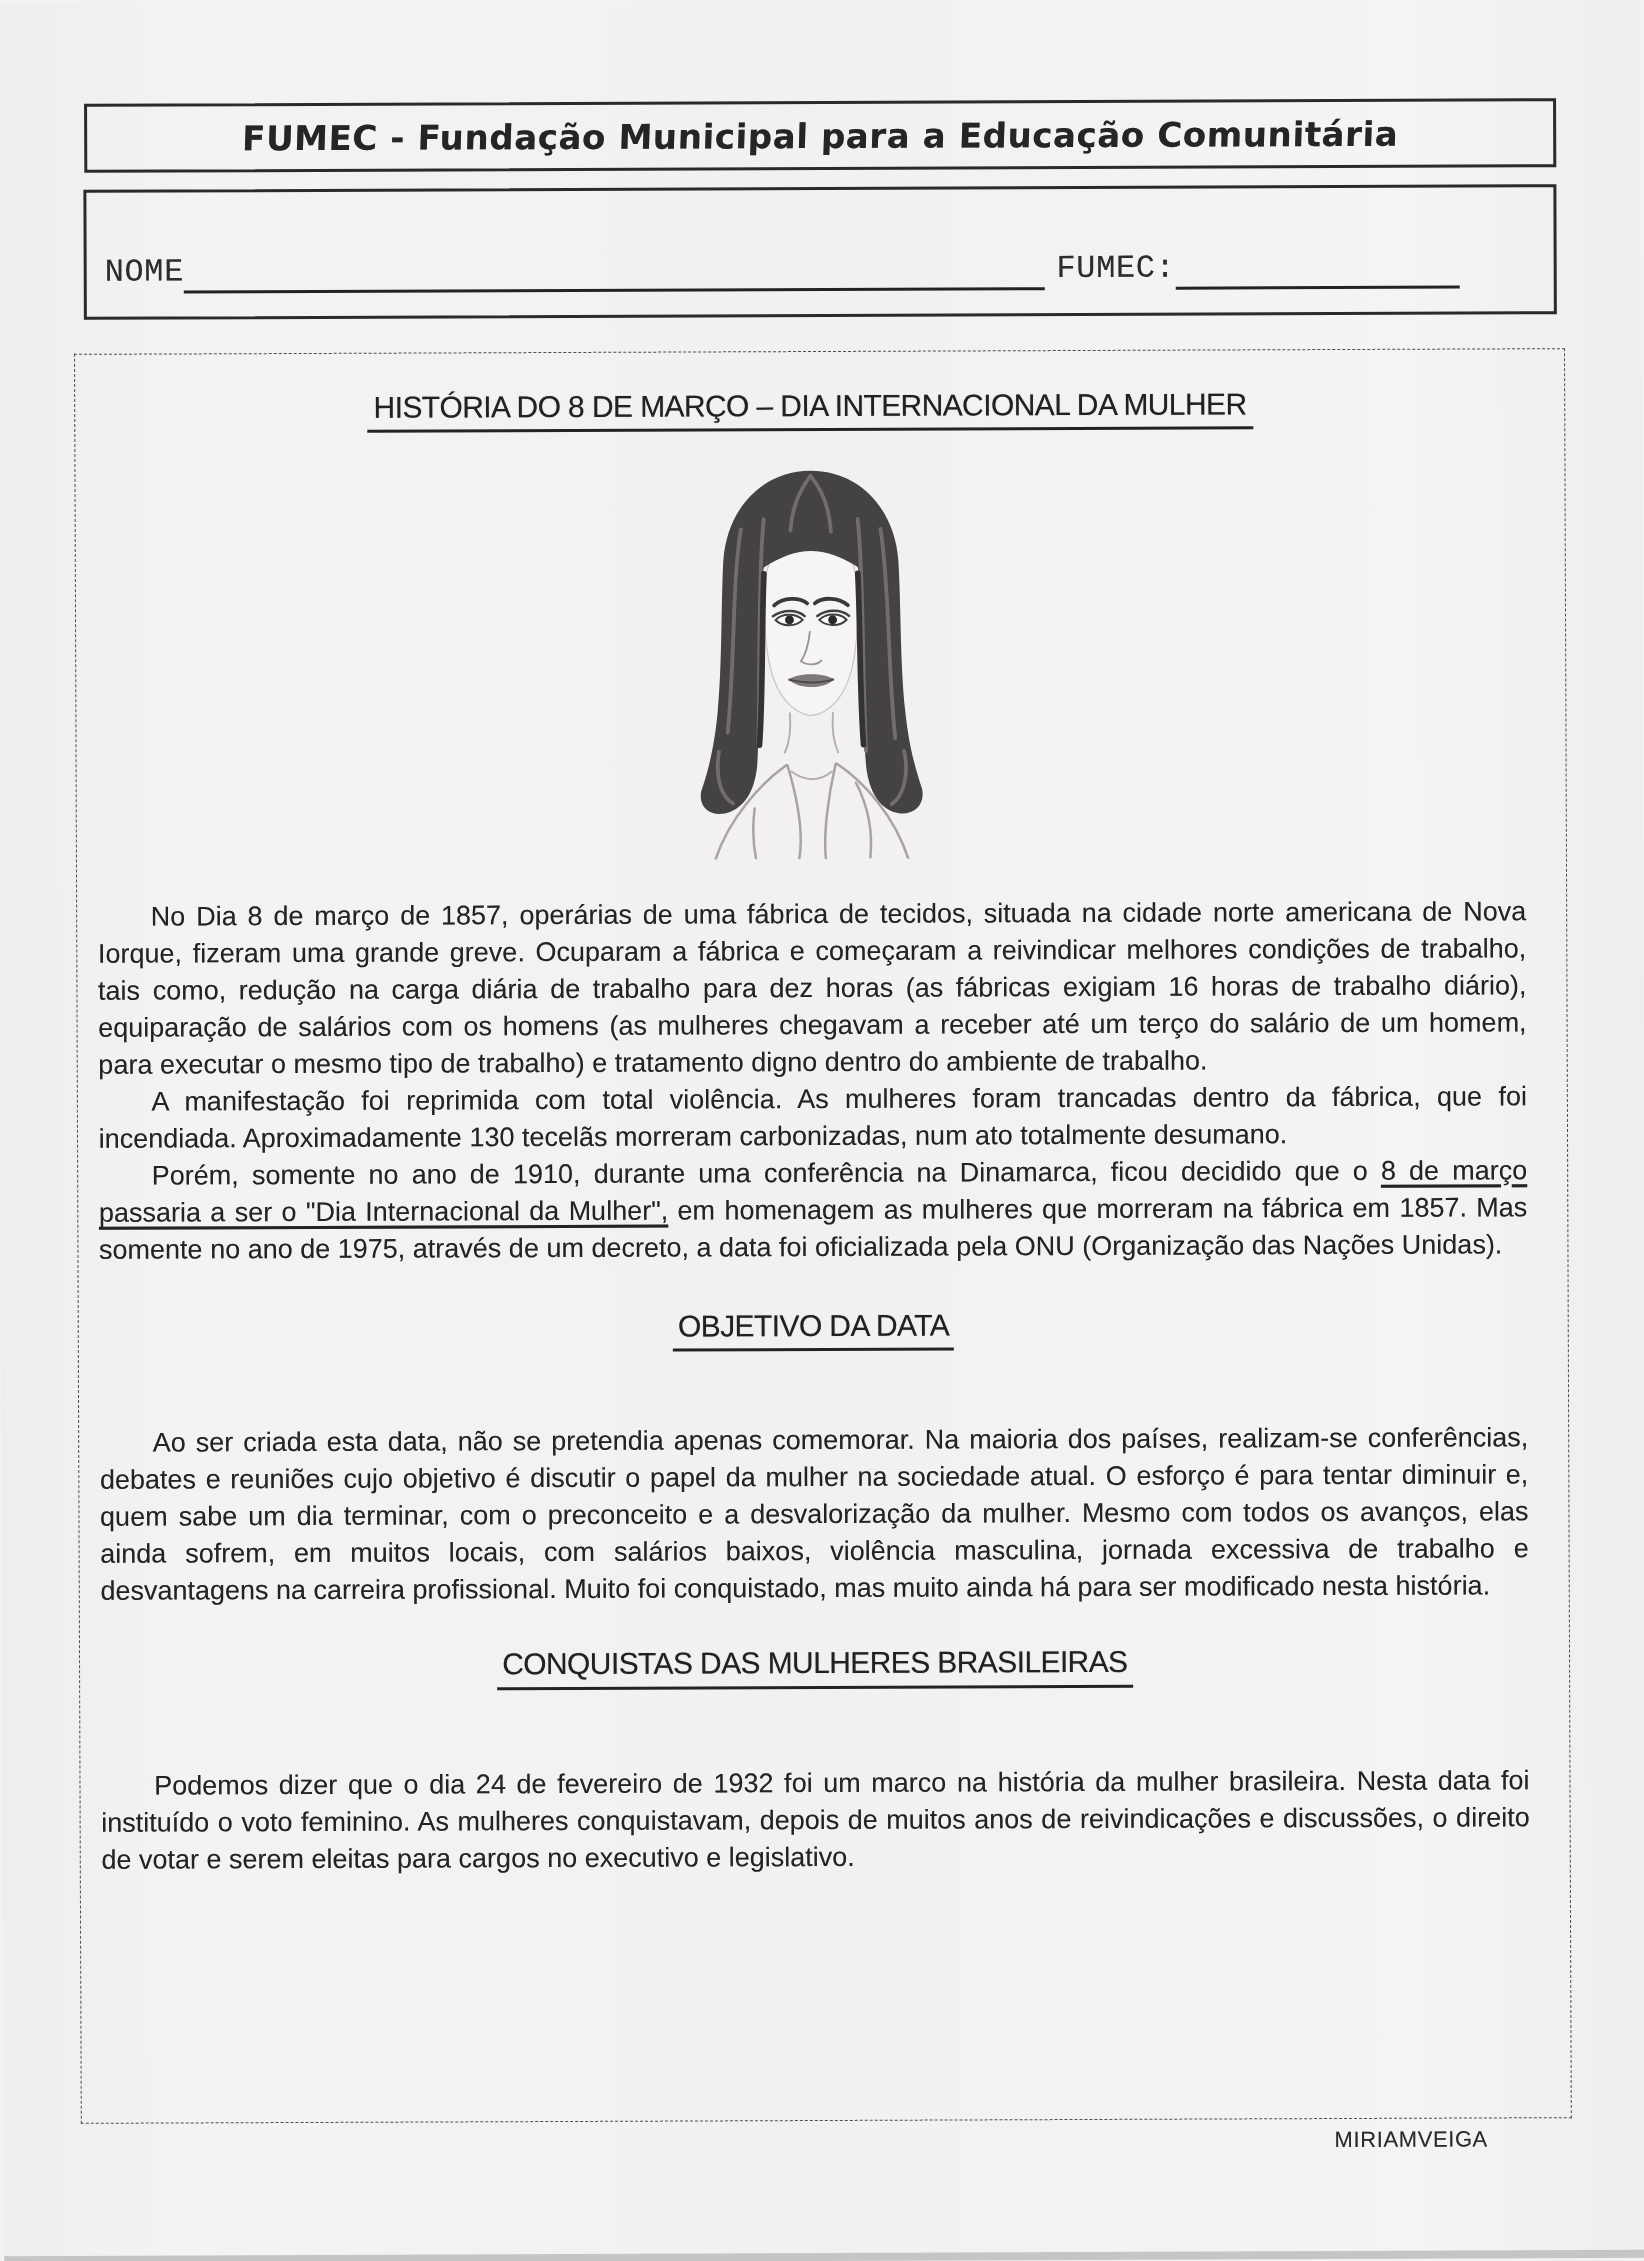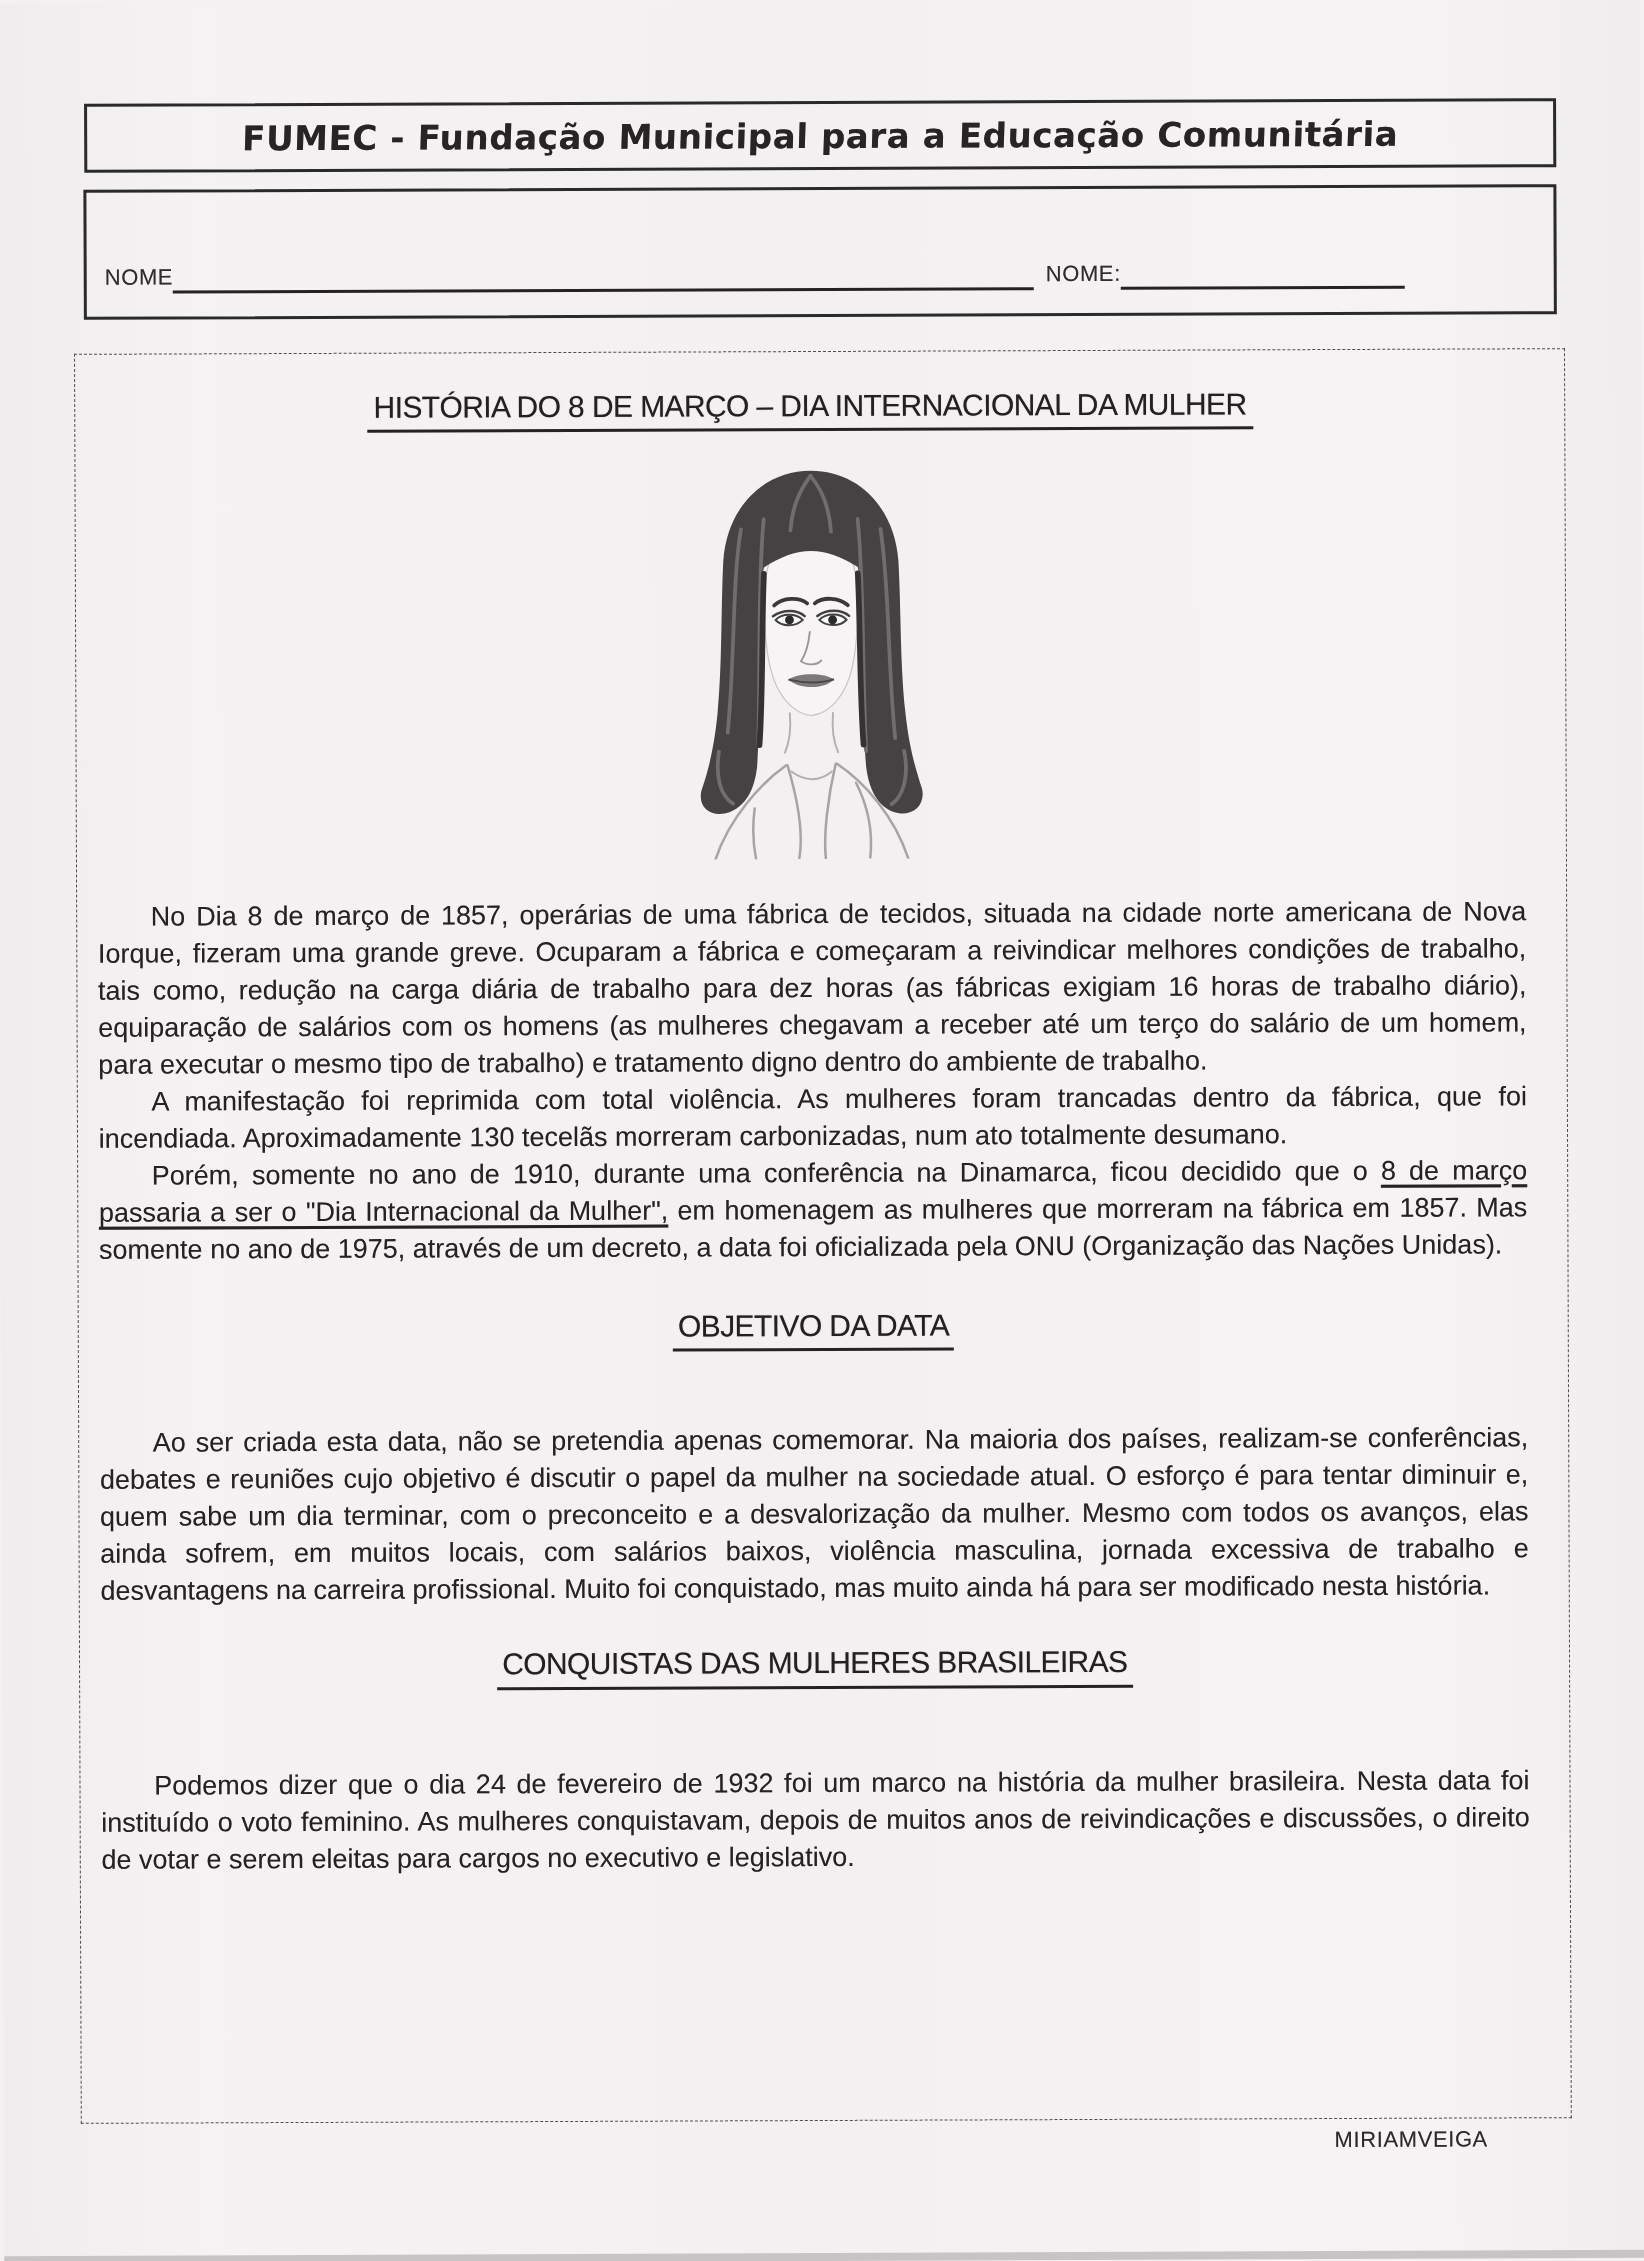--- a/index.html
+++ b/index.html
@@ -32,23 +32,24 @@
   
   .form-box{
     position:absolute;left:87px;top:187px;width:1467px;height:124px;
     border:3.2px solid #2b2a2a;
   }
   .form-row{
     position:absolute;left:0;right:0;bottom:26px;
     display:flex;align-items:flex-end;padding:0 18px;
   }
   .form-label{
-    font-size:22px;color:#2e2c2c;letter-spacing:0.6px;
+    font-size:32px;color:#2e2c2c;letter-spacing:0.6px;
     text-shadow:0 0 0.6px rgba(40,38,38,.4);
     white-space:nowrap;
+    font-family:Liberation Mono, monospace;
   }
   .fill-line{
     display:inline-block;height:31px;
     border-bottom:3.9px solid #242322;
     margin-bottom:-2.6px;
   }
   .name-line{width:861px;}
   .date-line{width:284px;}
   .gap-before-data{width:11.6px;}
   
@@ -112,21 +113,21 @@
 
   <div class="header-box">
     <div class="header-title">FUMEC - Fundação Municipal para a Educação Comunitária</div>
   </div>
 
   <div class="form-box">
     <div class="form-row">
       <span class="form-label">NOME</span>
       <span class="fill-line name-line"></span>
       <span class="gap-before-data"></span>
-      <span class="form-label">NOME:</span>
+      <span class="form-label">FUMEC:</span>
       <span class="fill-line date-line"></span>
     </div>
   </div>
 
   <div class="dashed-box">
 
     <div class="doc-title-wrap">
       <span class="doc-title">HISTÓRIA DO 8 DE MARÇO – DIA INTERNACIONAL DA MULHER</span>
     </div>
 

